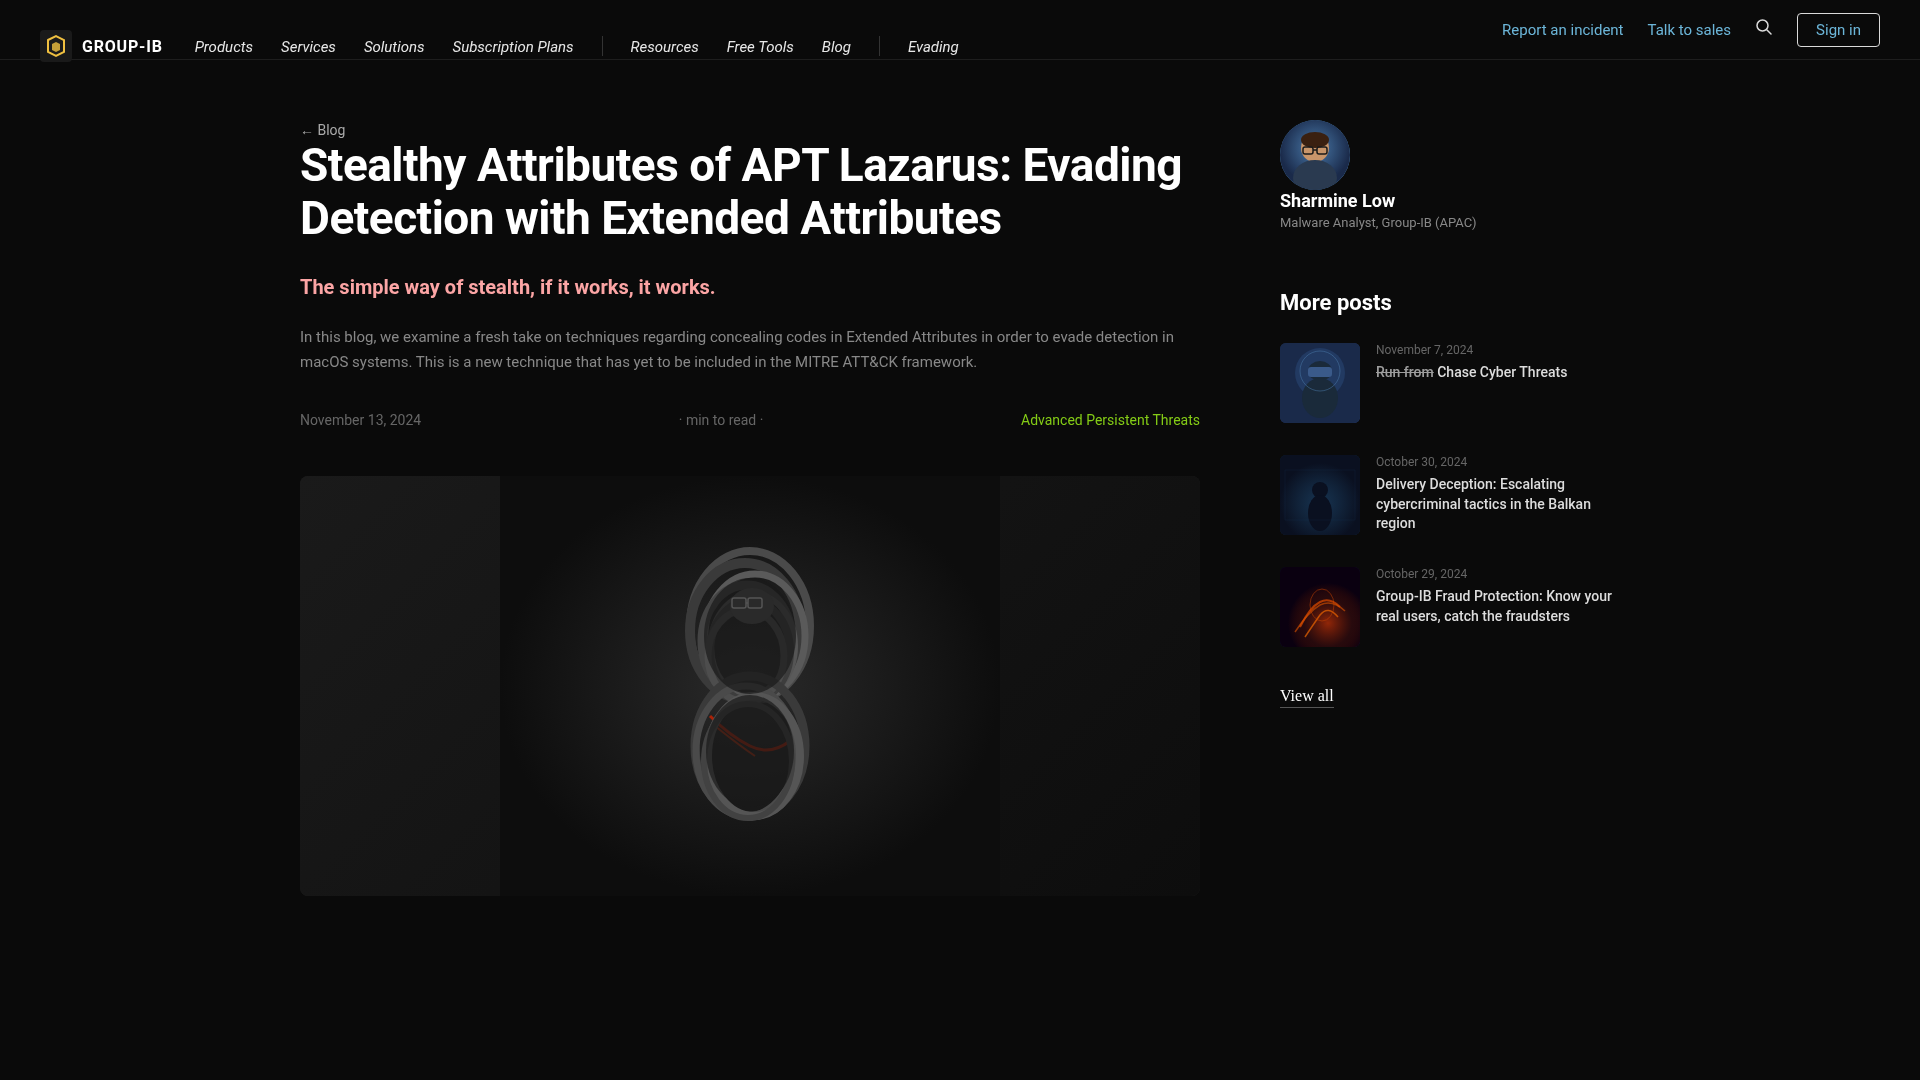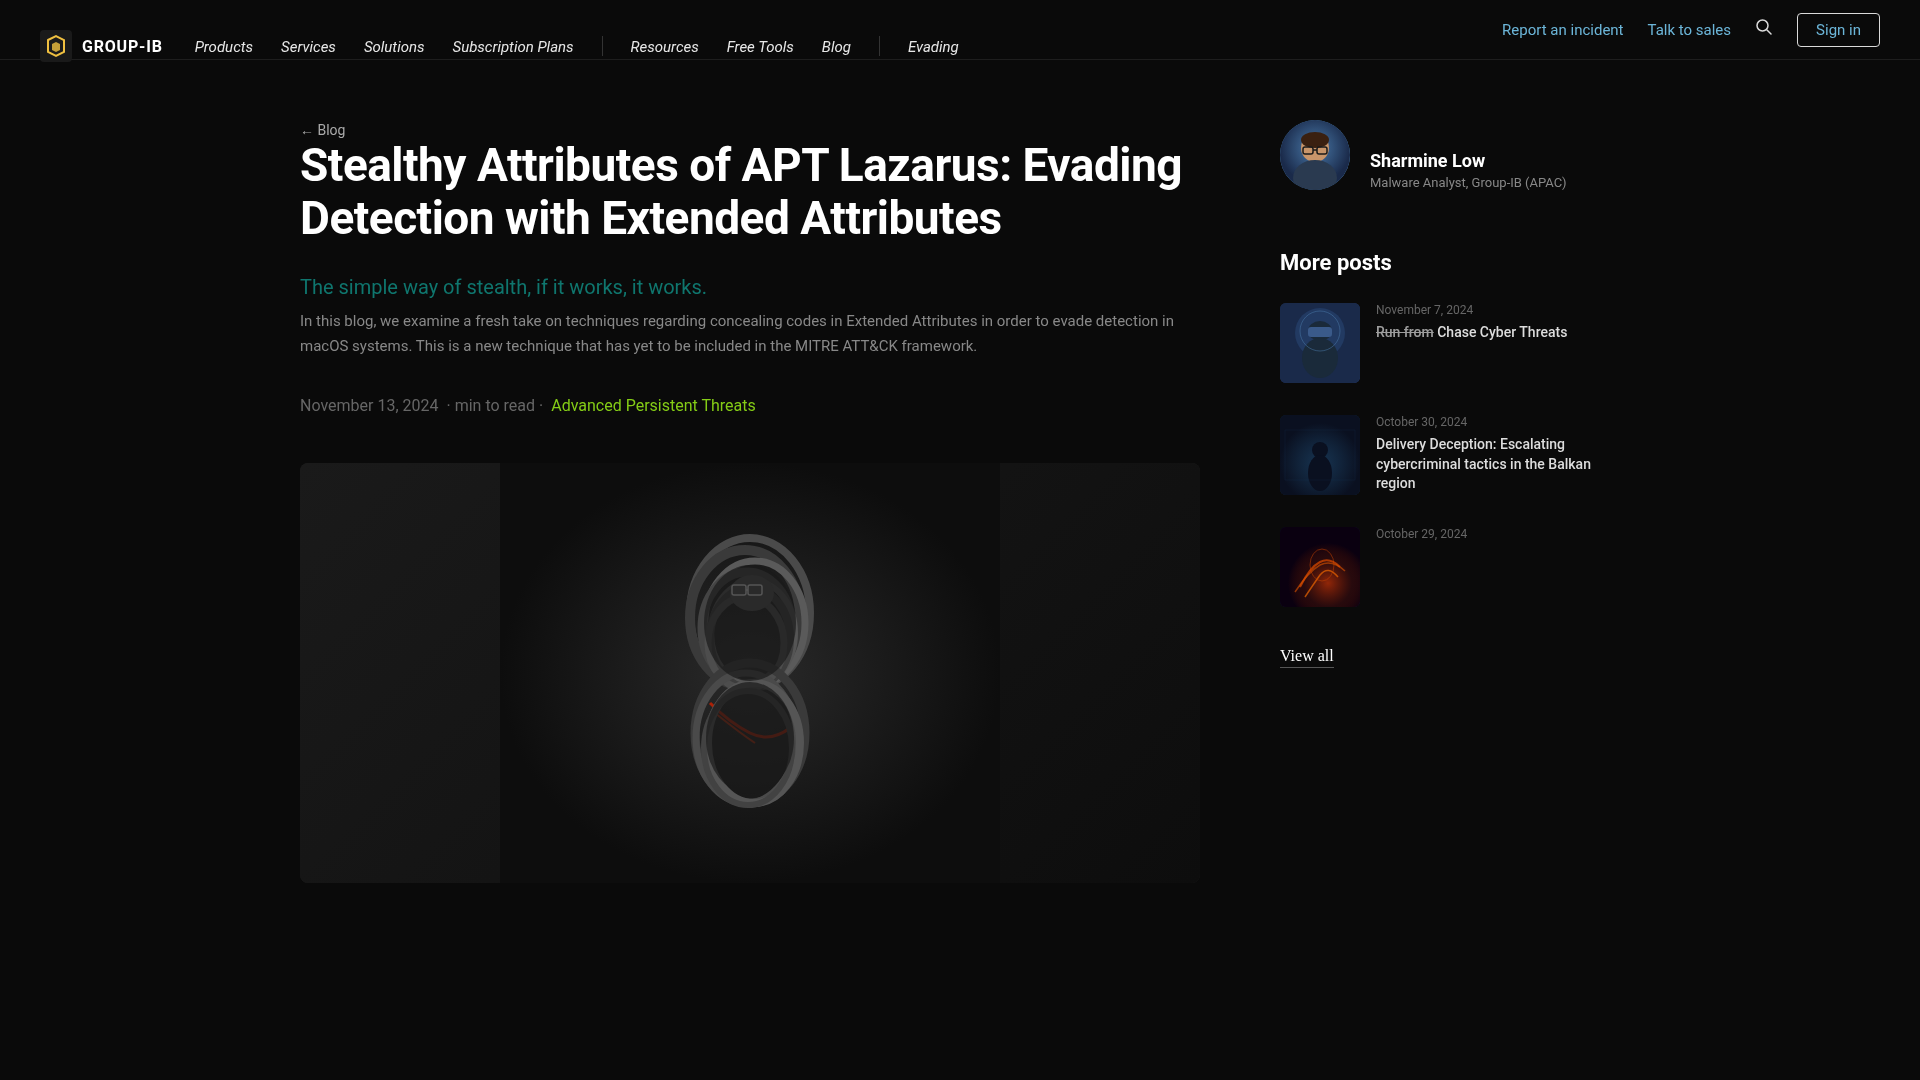--- a/index.html
+++ b/index.html
@@ -114,38 +114,39 @@
     }
     .article-title {
       font-size: 46px;
       font-weight: 700;
       line-height: 1.15;
       margin-bottom: 28px;
       letter-spacing: -0.5px;
     }
     .article-subtitle {
       font-size: 20px;
-      color: #0f766e;
-      margin-bottom: 8px;
-      font-weight: 400;
+      color: #fca5a5;
+      margin-bottom: 24px;
+      font-weight: 700;
       line-height: 1.4;
     }
     .article-intro {
       font-size: 15px;
       color: #888;
       line-height: 1.7;
       margin-bottom: 36px;
     }
     .article-meta {
       display: flex;
       align-items: center;
       gap: 8px;
-      font-size: 16px;
+      font-size: 14px;
       color: #666;
       margin-bottom: 48px;
+      justify-content: space-between;
     }
     .article-meta .meta-tag {
       color: #84cc16;
     }
     .article-hero {
       width: 100%;
       height: 420px;
       background: #1a1a1a;
       border-radius: 8px;
       overflow: hidden;
@@ -162,23 +163,23 @@
       justify-content: center;
     }
 
     
     .sidebar {
       width: 340px;
       flex-shrink: 0;
     }
     .author-section {
       display: flex;
-      align-items: flex-end;
-      gap: 20px;
+      align-items: flex-start;
       margin-bottom: 60px;
+      flex-direction: column;
     }
     .author-avatar {
       width: 70px;
       height: 70px;
       border-radius: 50%;
       background: linear-gradient(135deg, #3a6b9e, #5b9bd5);
       flex-shrink: 0;
       overflow: hidden;
       position: relative;
     }
@@ -450,19 +451,20 @@
 
             <path d="M 20 60 Q 30 40 40 35 Q 50 30 60 40" stroke="#cc4400" stroke-width="2" fill="none" opacity="0.8"></path>
             <path d="M 15 65 Q 28 45 40 38 Q 52 32 65 44" stroke="#dd5500" stroke-width="1.5" fill="none" opacity="0.6"></path>
             <path d="M 25 70 Q 35 55 40 48 Q 48 38 58 50" stroke="#ee6600" stroke-width="1.5" fill="none" opacity="0.7"></path>
 
             <ellipse cx="42" cy="38" rx="12" ry="16" fill="none" stroke="#cc4400" stroke-width="1" opacity="0.5"></ellipse>
           </svg>
         </div>
         <div class="post-info">
           <div class="post-date">October 29, 2024</div>
+          <div class="post-title">Group-IB Fraud Protection: Know your real users, catch the fraudsters</div>
         </div>
       </div>
 
       <a class="view-all-link" href="#">View all</a>
     </div>
   </aside>
 </div>
 
 </body></html>

